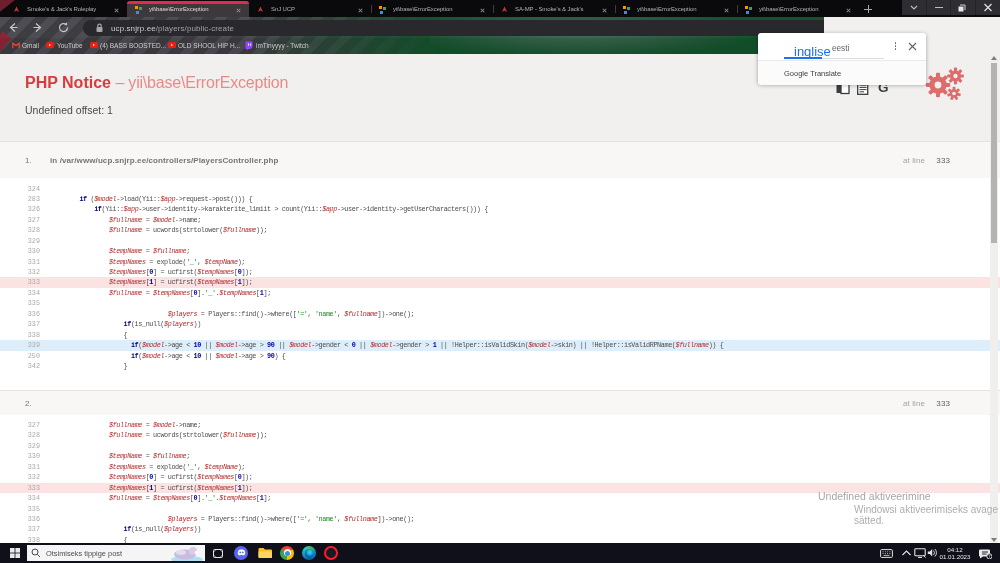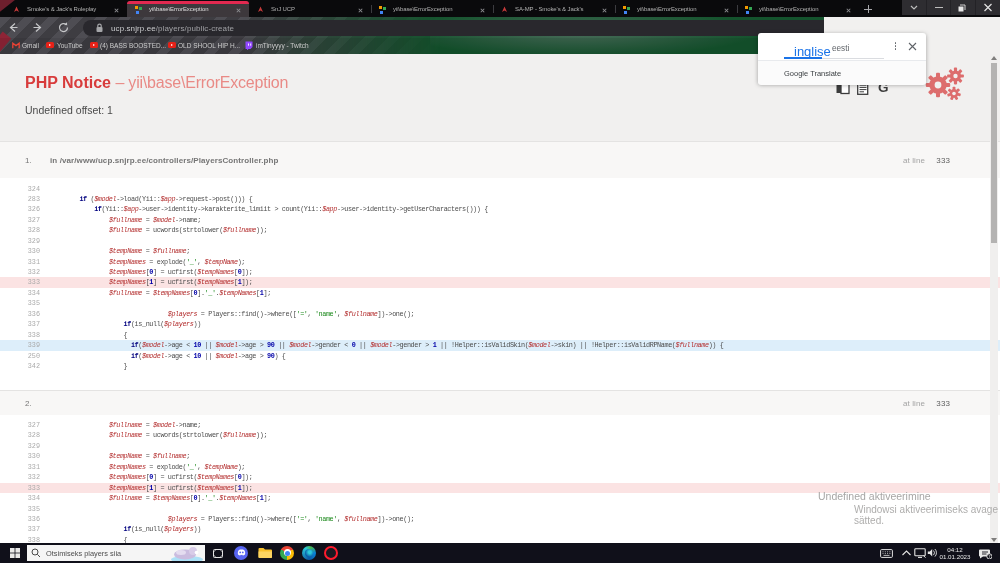--- a/index.html
+++ b/index.html
@@ -407,21 +407,21 @@
         <rect x="0" y="0" width="4.6" height="4.6" fill="#e8e8e8"></rect>
         <rect x="5.4" y="0" width="4.6" height="4.6" fill="#e8e8e8"></rect>
         <rect x="0" y="5.4" width="4.6" height="4.6" fill="#e8e8e8"></rect>
         <rect x="5.4" y="5.4" width="4.6" height="4.6" fill="#e8e8e8"></rect>
       </svg>
     <div class="abs" style="left:27px;top:2px;width:178px;height:16px;background:#f5f5f5;"></div>
     <svg class="abs" style="left:31px;top:5.5px" width="10" height="10">
         <circle cx="4" cy="4" r="3" stroke="#4a4a4a" stroke-width="1" fill="none"></circle>
         <path d="M6.3 6.3 L9 9" stroke="#4a4a4a" stroke-width="1"></path>
       </svg>
-    <div class="abs" style="left:46px;top:6px;font-size:7.4px;color:#4d4d4d;">Otsimiseks players siia</div>
+    <div class="abs" style="left:46px;top:6px;font-size:7.4px;color:#4d4d4d;">Otsimiseks tippige post</div>
     <div class="abs" style="left:163px;top:2px;width:42px;height:16px;background:#f5f5f5;overflow:hidden;">
       <svg width="42" height="16">
           <ellipse cx="24" cy="14.5" rx="16" ry="3.5" fill="#ace0f6"></ellipse>
           <ellipse cx="22" cy="9.5" rx="11" ry="5" fill="#cabcdf"></ellipse>
           <circle cx="30" cy="6" r="4" fill="#d8cce8"></circle>
           <circle cx="33.5" cy="7.5" r="1.8" fill="#fff"></circle>
           <ellipse cx="18" cy="7.5" rx="5" ry="2.5" fill="#e4dcf0"></ellipse>
         </svg>
     </div>
     <svg class="abs" style="left:212px;top:5px" width="12" height="11">

